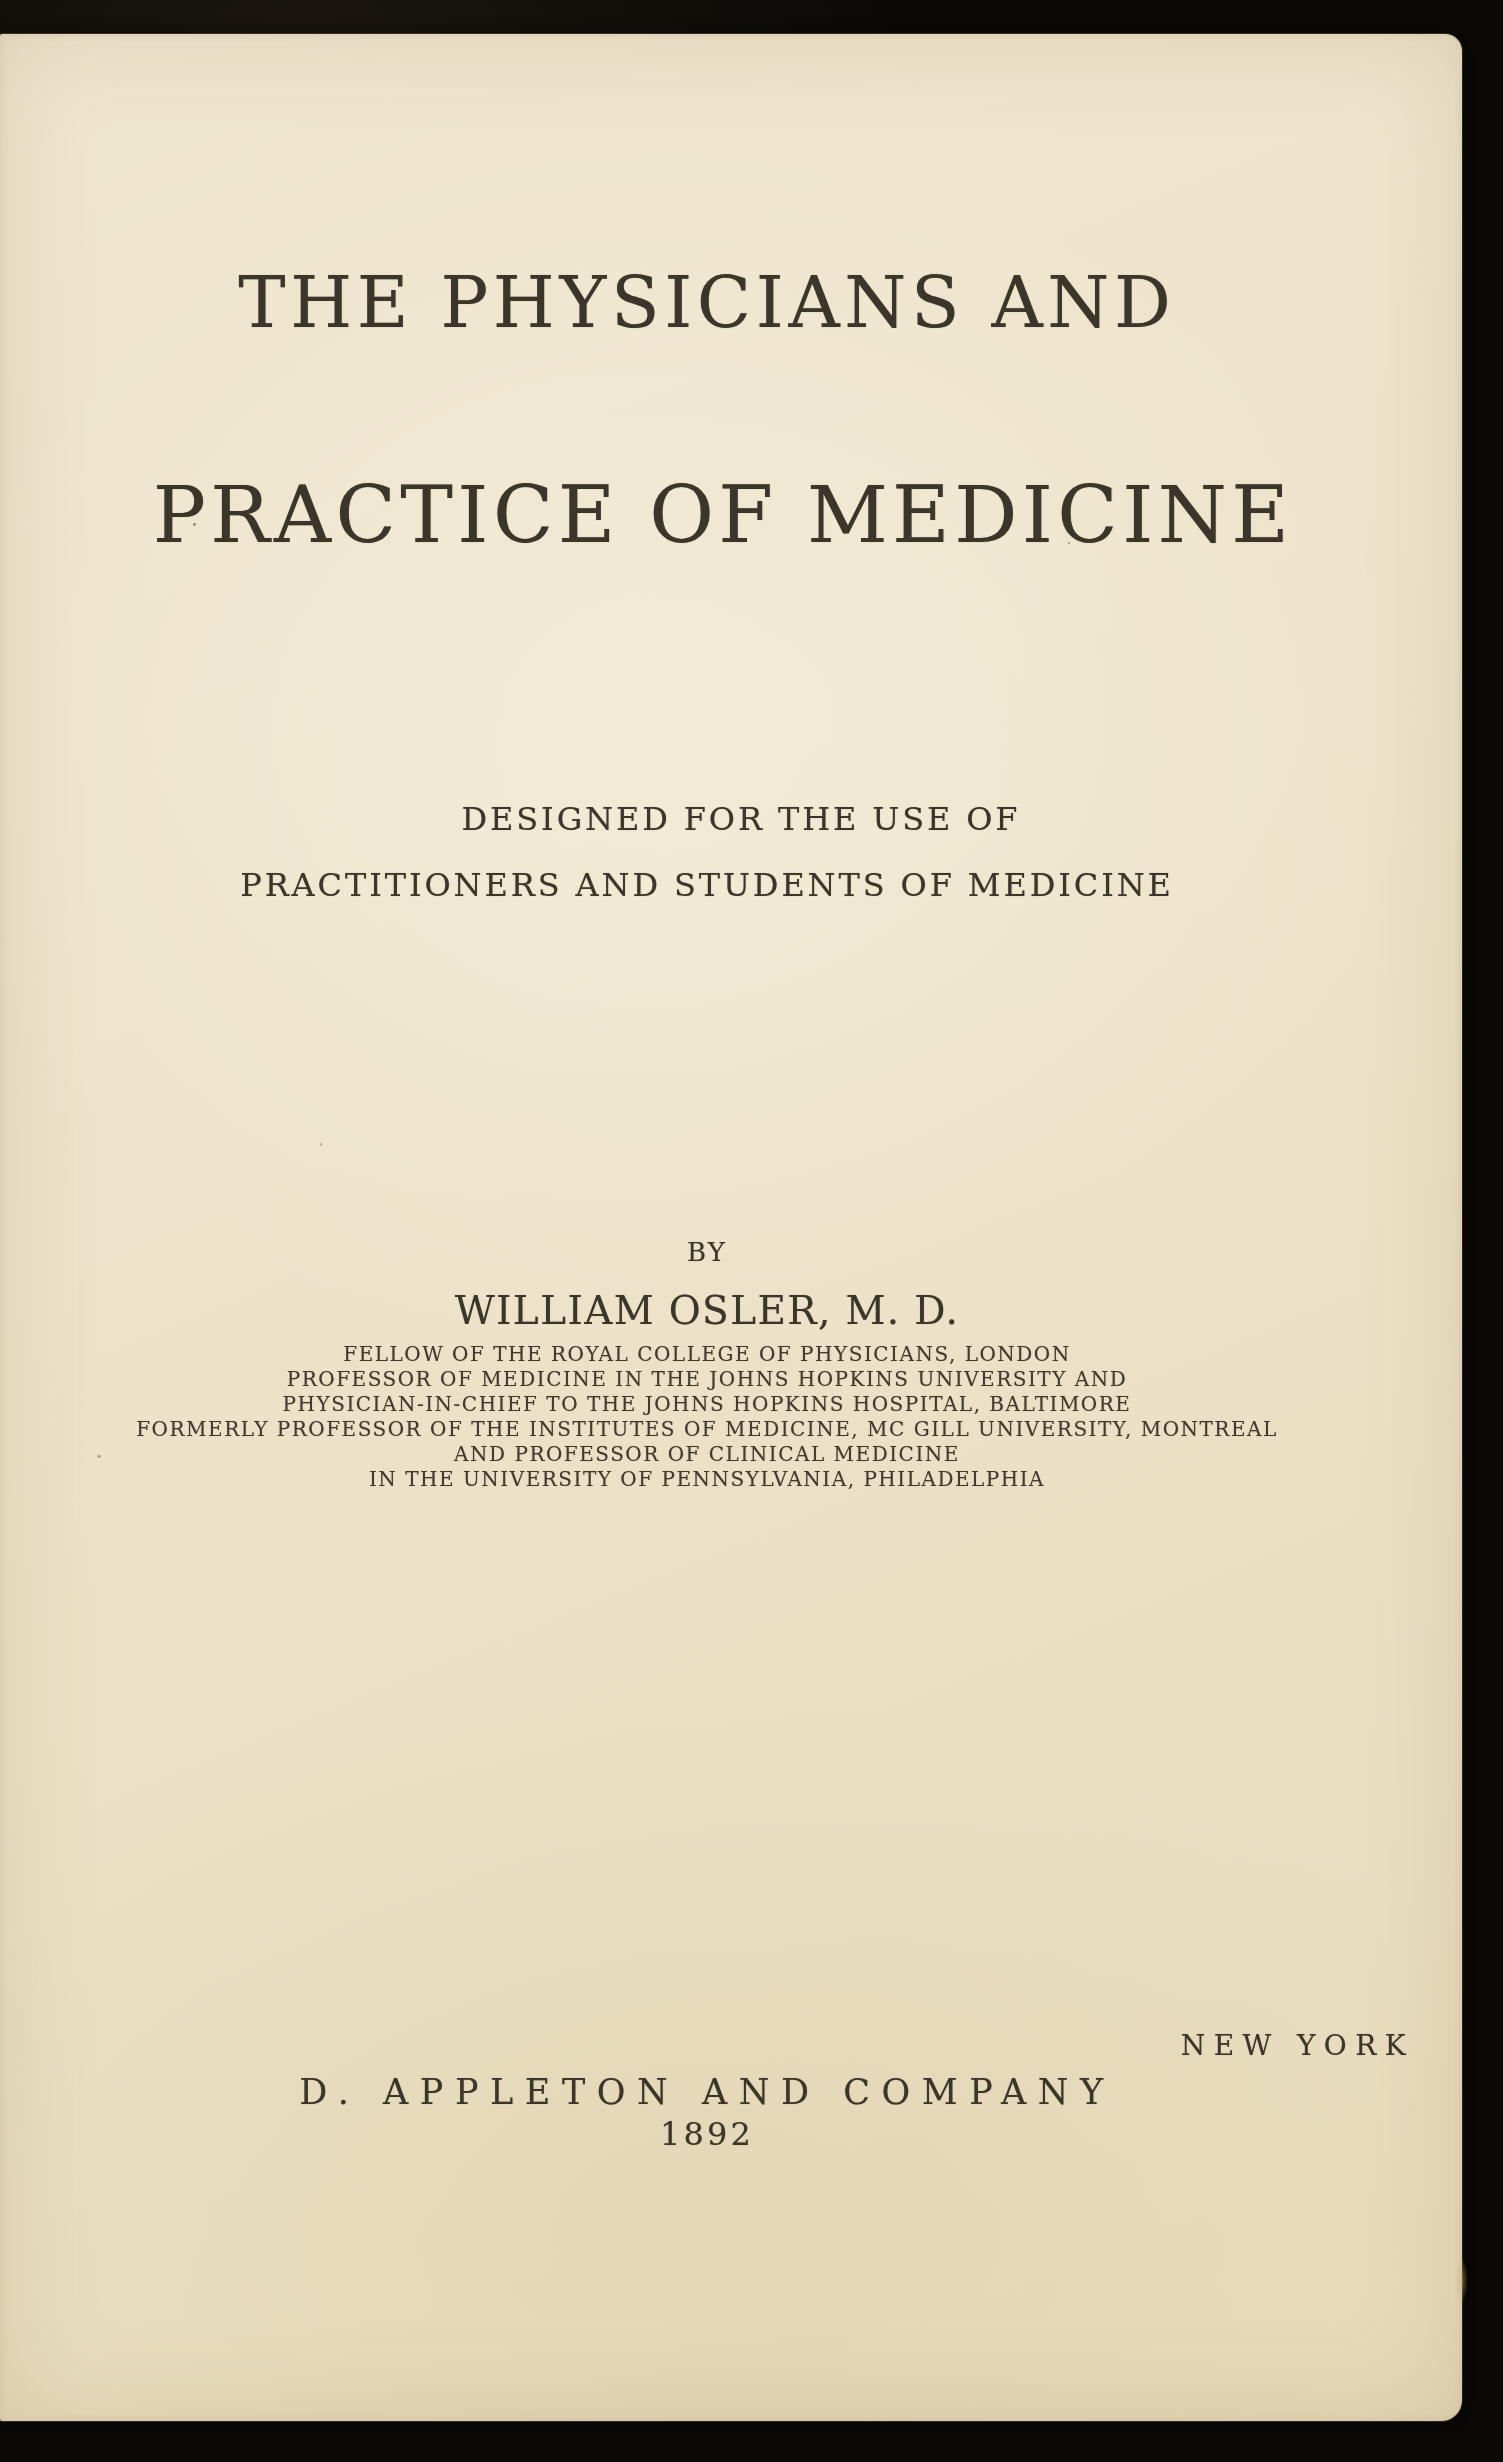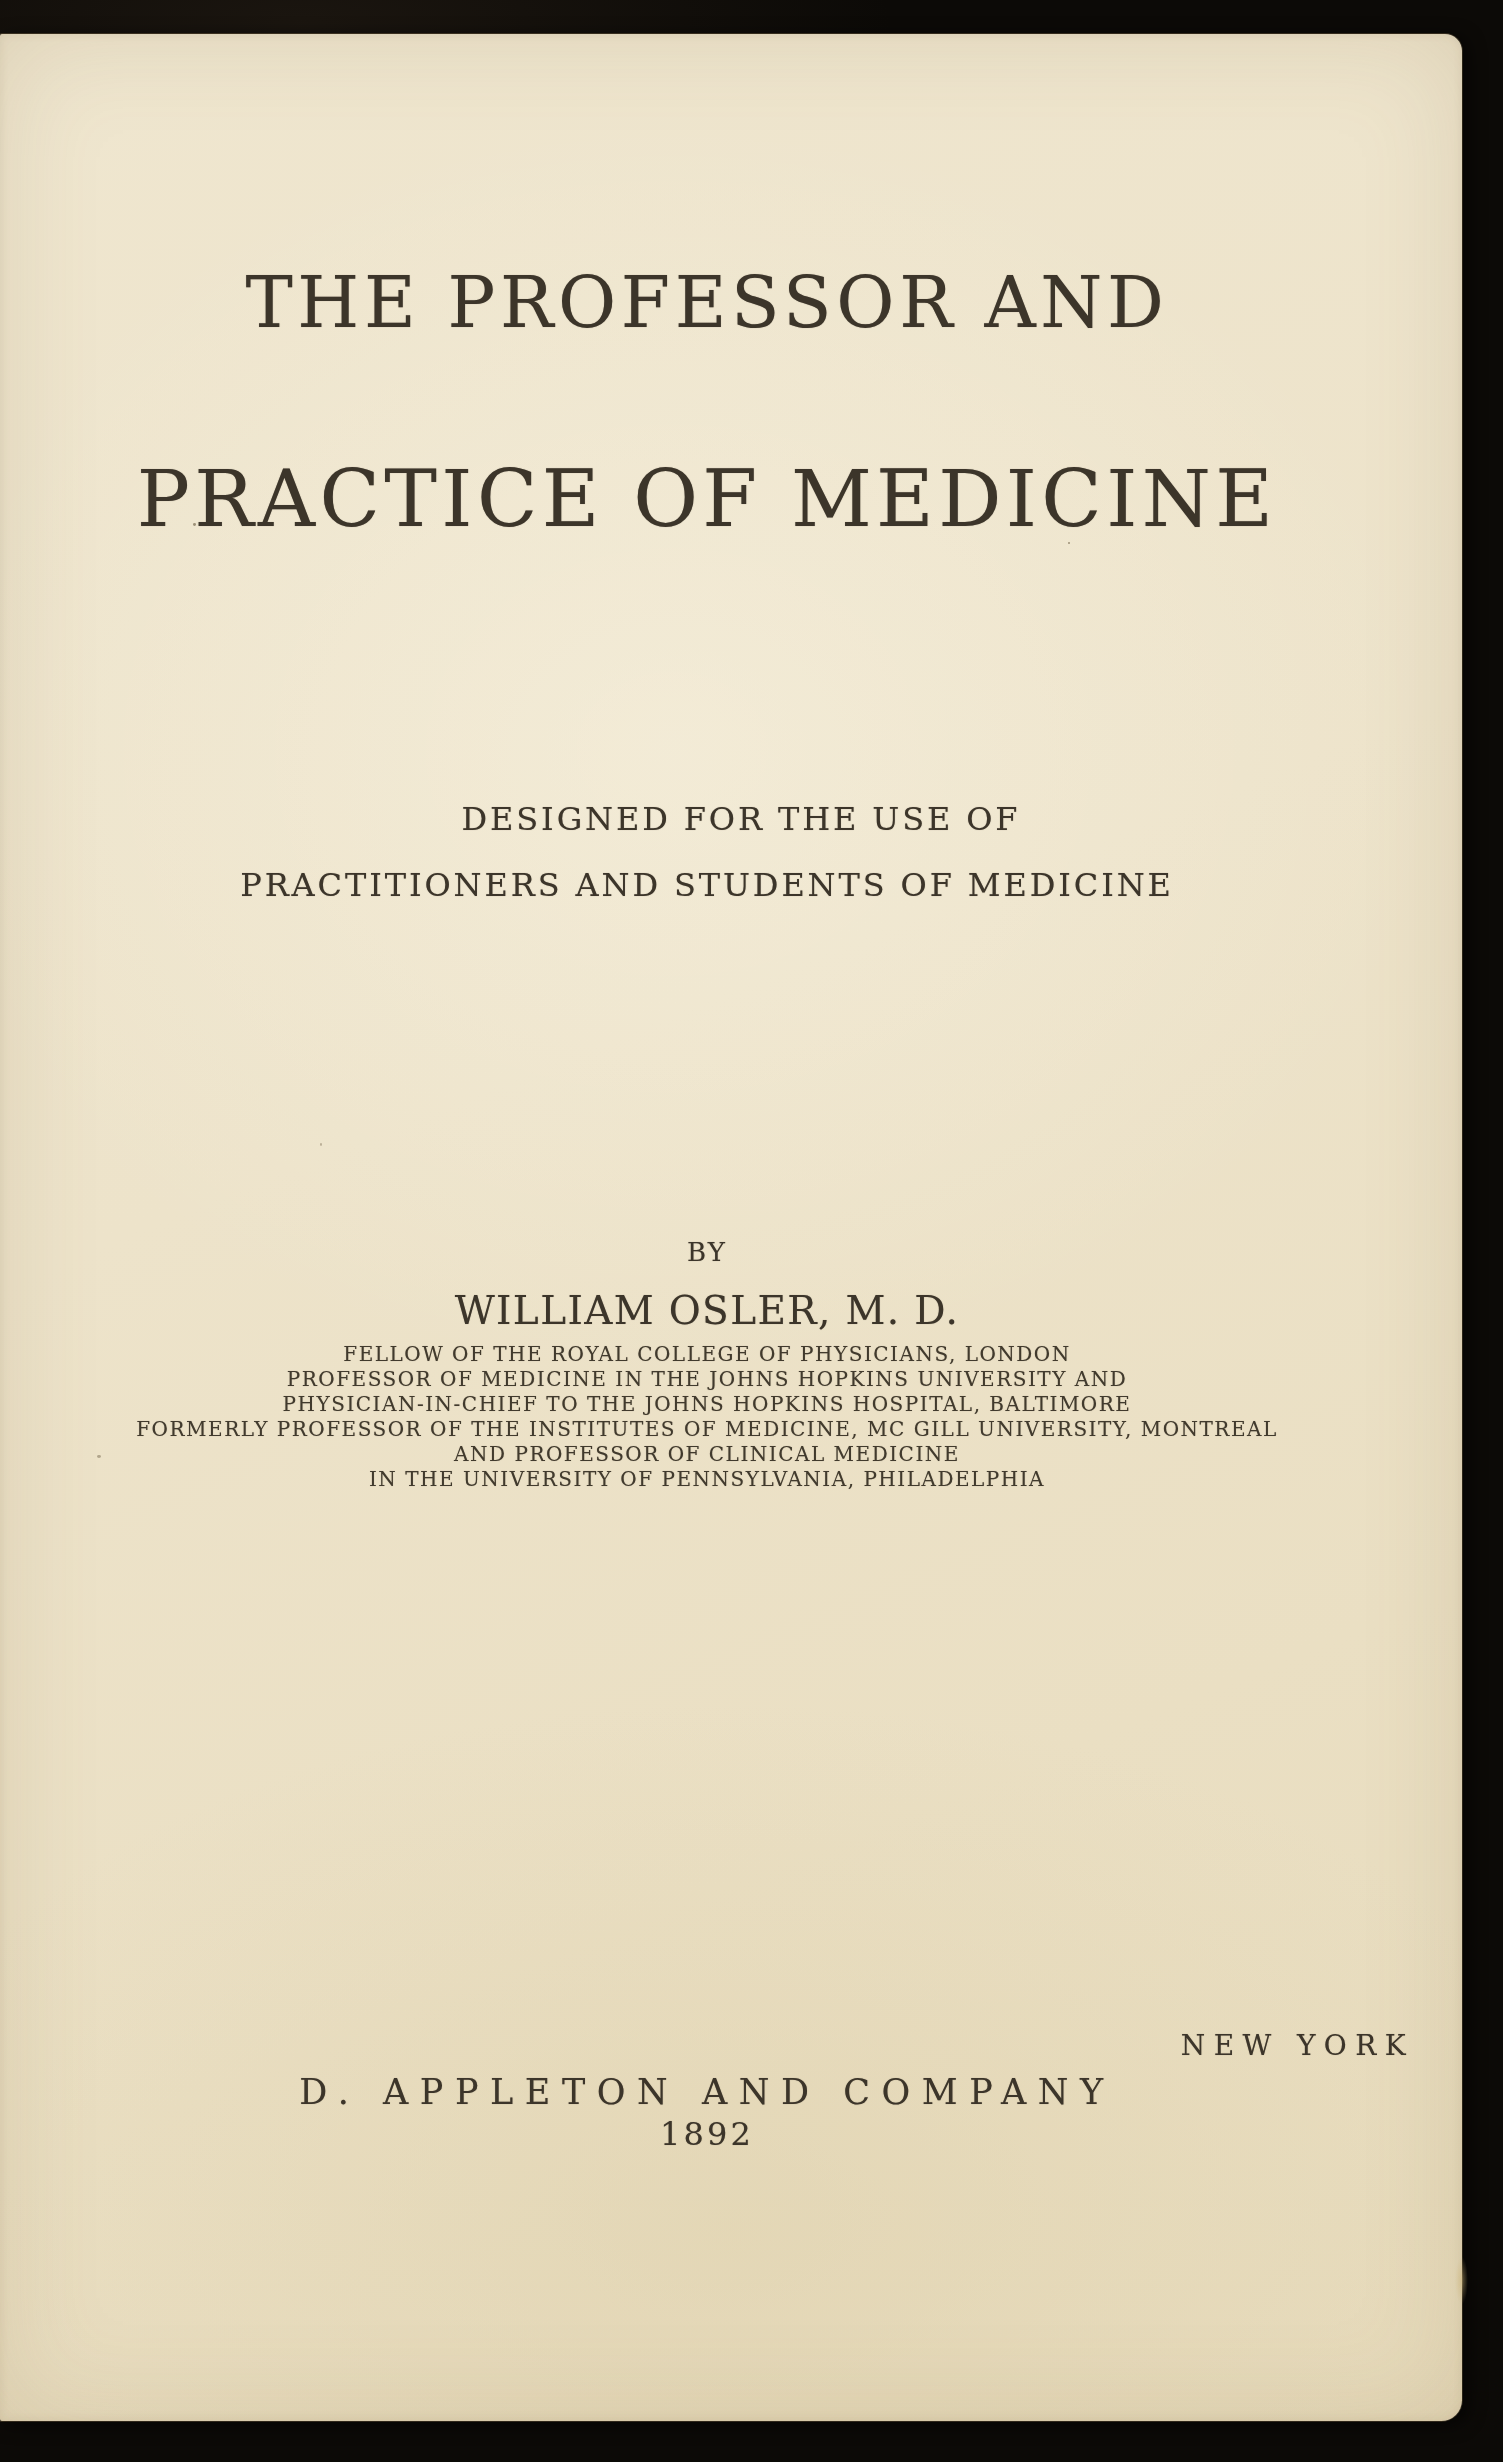--- a/index.html
+++ b/index.html
@@ -29,21 +29,21 @@
   }
   .textline{
     position:absolute;
     left:0; width:1414px;
     text-align:center;
     color:#3c352a;
     text-shadow:0 0 0.9px rgba(62,52,40,0.45);
     white-space:nowrap;
   }
   .title1{ top:227px;  font-size:71px; letter-spacing:0.065em; font-weight:400; margin:0;}
-  .title2{ top:419px;  font-size:79px; letter-spacing:0.055em; font-weight:400; margin:0;}
+  .title2{ top:419px;  font-size:79px; letter-spacing:0.055em; font-weight:400; margin:16px;}
   .subtitle1{ top:766px; font-size:32px; letter-spacing:0.09em;padding-left:34px;}
   .subtitle2{ top:832px; font-size:32px; letter-spacing:0.09em;text-align:center;}
   .byline{ top:1203px; font-size:26px; letter-spacing:0.08em;}
   .author{ top:1254px; font-size:39px; letter-spacing:0.035em;}
   .credentials{
     position:absolute; top:1308px; left:0; width:1414px;
     text-align:center; color:#413a2d;
     font-size:20px; line-height:25px; letter-spacing:0.075em;
     text-shadow:0 0 0.9px rgba(62,52,40,0.4);
   }
@@ -64,21 +64,21 @@
     width:13px; height:49px; border-radius:50%;
     background:radial-gradient(ellipse at center, rgba(205,180,120,0.5), transparent 70%);
   }
 </style>
 </head>
 <body>
 
 <div class="scene">
   <div class="paper">
 
-    <h1 class="textline title1">THE PROFESSOR AND</h1>
+    <h1 class="textline title1">THE PHYSICIANS AND</h1>
 
     <h1 class="textline title2">PRACTICE OF MEDICINE</h1>
 
     <div class="textline subtitle1">DESIGNED FOR THE USE OF</div>
 
     <div class="textline subtitle2">PRACTITIONERS AND STUDENTS OF MEDICINE</div>
 
     <div class="textline byline">BY</div>
 
     <div class="textline author">WILLIAM OSLER, M. D.</div>

